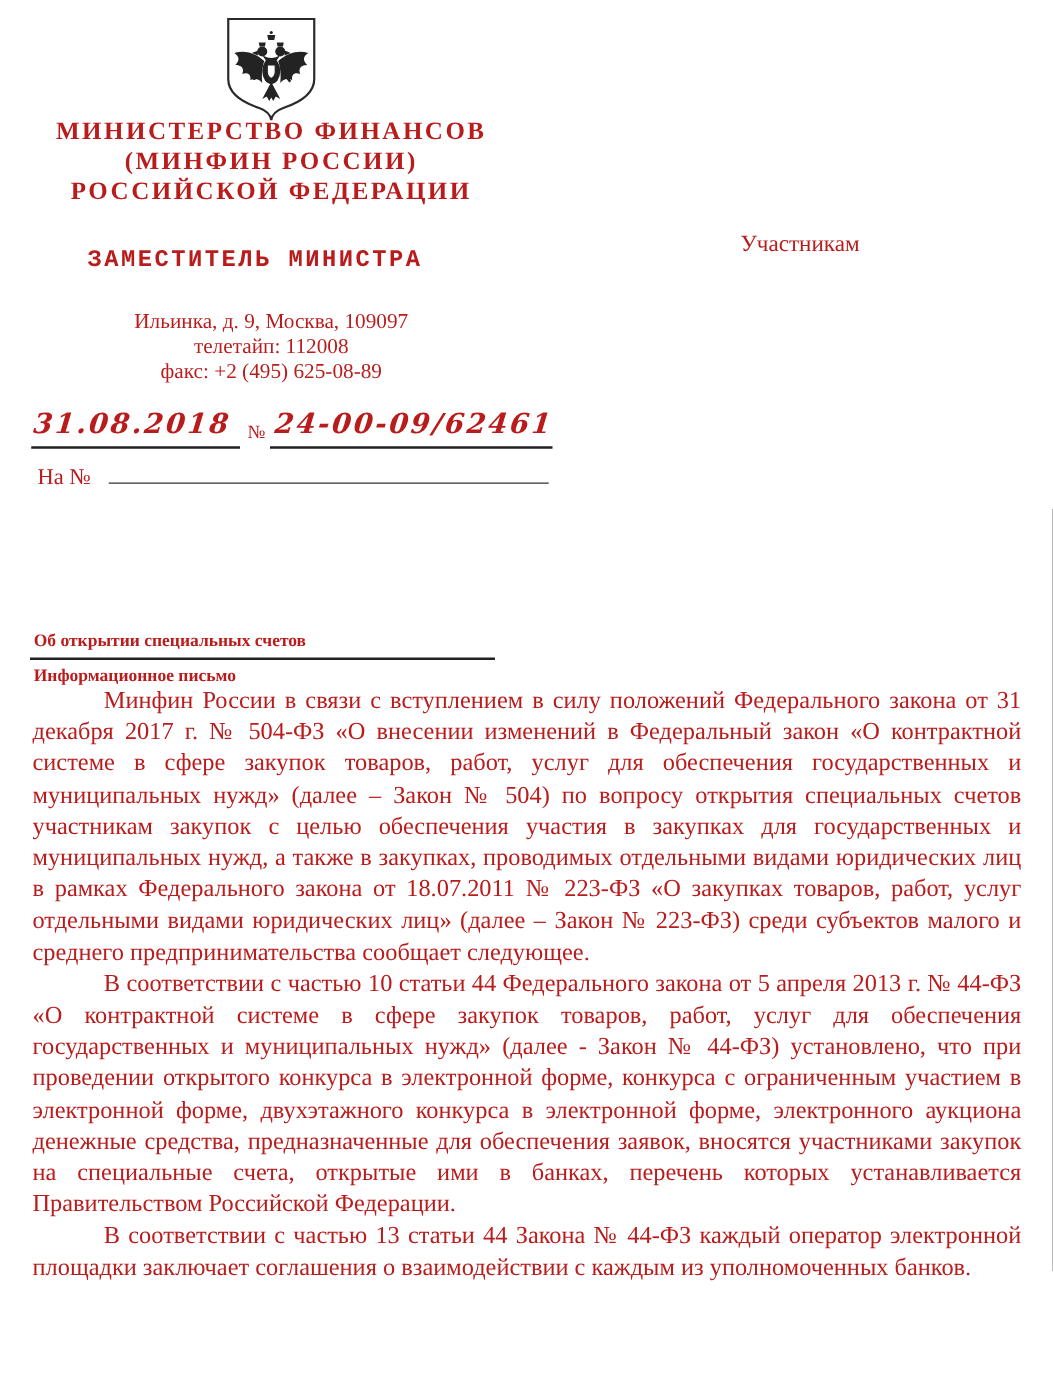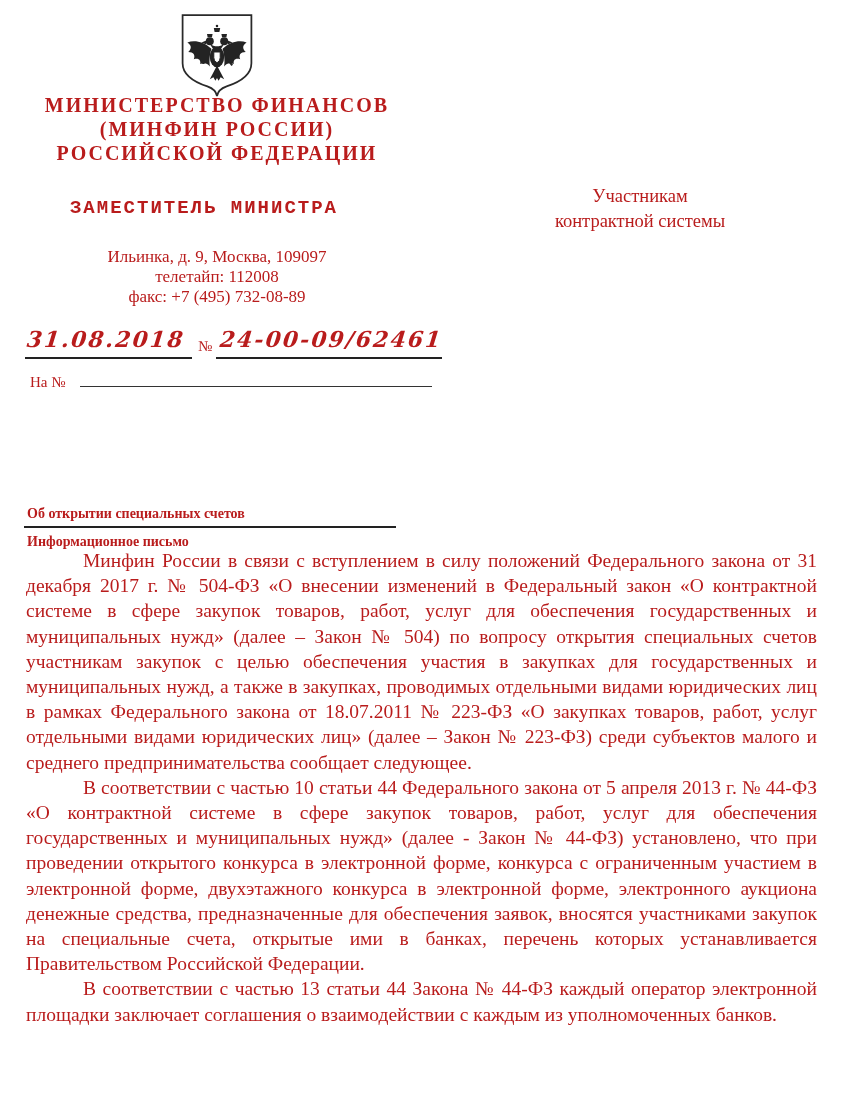--- a/index.html
+++ b/index.html
@@ -51,21 +51,21 @@
   }
   .num-label{
     display:inline-block;font-size:15px;
     margin:0 4px 0 6px;vertical-align:bottom;padding-bottom:4px;
   }
   .num-cell{
     display:inline-block;width:222px;
     border-bottom:2px solid #222;
     padding:0 0 5px 4px;vertical-align:bottom;
   }
-  .reply-row{position:absolute;left:30px;top:369px;font-size:15px;white-space:nowrap;}
+  .reply-row{position:absolute;left:30px;top:369px;font-size:18px;white-space:nowrap;}
   .reply-line{
     display:inline-block;width:352px;height:17px;
     border-bottom:1.5px solid #333;margin-left:14px;
   }
   
   .subject{position:absolute;left:27px;top:504px;width:430px;font-weight:bold;font-size:14px;line-height:19px;}
   .subject-rule{width:372px;border-top:2px solid #222;margin:3px 0 4px -3px;}
   
   .body-text{
     position:absolute;left:26px;top:548px;width:791px;
@@ -115,27 +115,26 @@
   <div class="ministry">
     <div>МИНИСТЕРСТВО ФИНАНСОВ</div>
     <div>(МИНФИН РОССИИ)</div>
     <div>РОССИЙСКОЙ ФЕДЕРАЦИИ</div>
   </div>
 
   <div class="official-title">ЗАМЕСТИТЕЛЬ МИНИСТРА</div>
 
   <div class="recipient">
     <div>Участникам</div>
-    <div>контрактной системы</div>
   </div>
 
   <div class="address">
     <div>Ильинка, д. 9, Москва, 109097</div>
     <div>телетайп: 112008</div>
-    <div>факс: +7 (495) 732-08-89</div>
+    <div>факс: +2 (495) 625-08-89</div>
   </div>
 
   <div class="ref-row">
     <span class="date-cell"><span class="hand">31.08.2018</span></span><span class="num-label">№</span><span class="num-cell"><span class="hand">24-00-09/62461</span></span>
   </div>
 
   <div class="reply-row">
     <span>На №</span><span class="reply-line"></span>
   </div>
 

